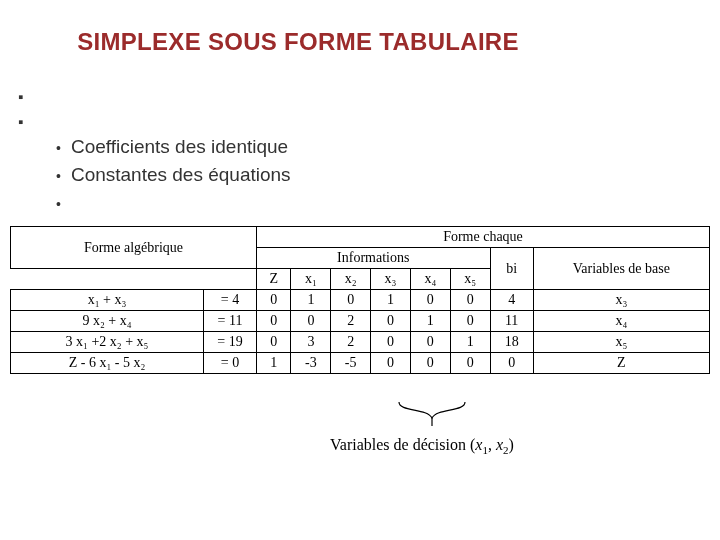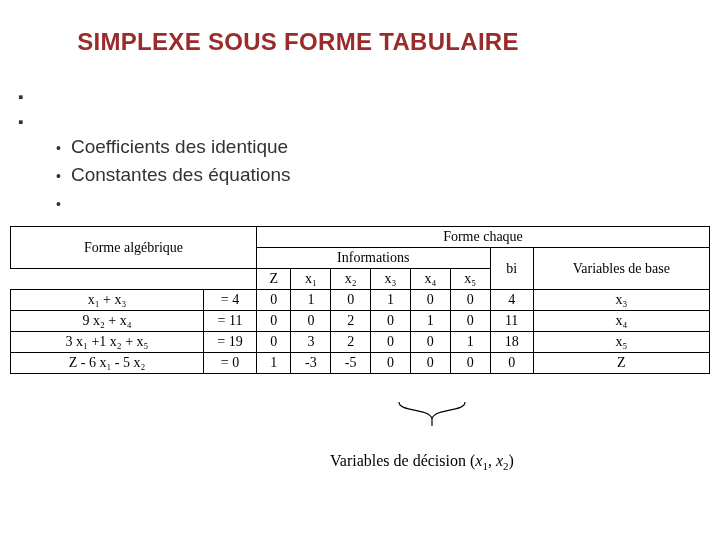--- a/index.html
+++ b/index.html
@@ -13,21 +13,21 @@
   .tablewrap{margin:14px 10px 0 10px}
   table.main{border-collapse:collapse;width:700px;font-family:"Times New Roman",Times,serif;font-size:14px}
   table.main td,table.main th{border:1px solid #000;padding:2px 6px;text-align:center}
   .alg{text-align:left;white-space:nowrap;}
   .algc{width:180px}
   .eq{width:40px;text-align:left;font-style:normal}
   .hdr{font-style:normal}
   .nob{border:none!important}
   .brace{position:absolute;left:397px;top:400px;font-family:"Times New Roman",serif}
   .brace svg{display:block}
-  .annot{position:absolute;left:330px;top:452px;font-family:"Times New Roman",Times,serif;font-size:16px;color:#000}
+  .annot{position:absolute;left:330px;top:436px;font-family:"Times New Roman",Times,serif;font-size:16px;color:#000}
   .annot .sub{font-size:11px;vertical-align:sub}
   .annot .it{font-style:italic}
 </style>
 </head>
 <body>
 <div class="slide">
 
 <h1 class="title">SIMPLEXE SOUS FORME TABULAIRE</h1>
 
 <div class="bullets">
@@ -89,21 +89,21 @@
     <td>0</td>
     <td>0</td>
     <td>2</td>
     <td>0</td>
     <td>1</td>
     <td>0</td>
     <td>11</td>
     <td class="alg" style="text-align:center">x₄</td>
   </tr>
   <tr>
-    <td class="alg algc">3 x₁ +1 x₂               + x₅</td>
+    <td class="alg algc">3 x₁ +2 x₂               + x₅</td>
     <td class="alg eq">= 19</td>
     <td>0</td>
     <td>3</td>
     <td>2</td>
     <td>0</td>
     <td>0</td>
     <td>1</td>
     <td>18</td>
     <td class="alg" style="text-align:center">x₅</td>
   </tr>

